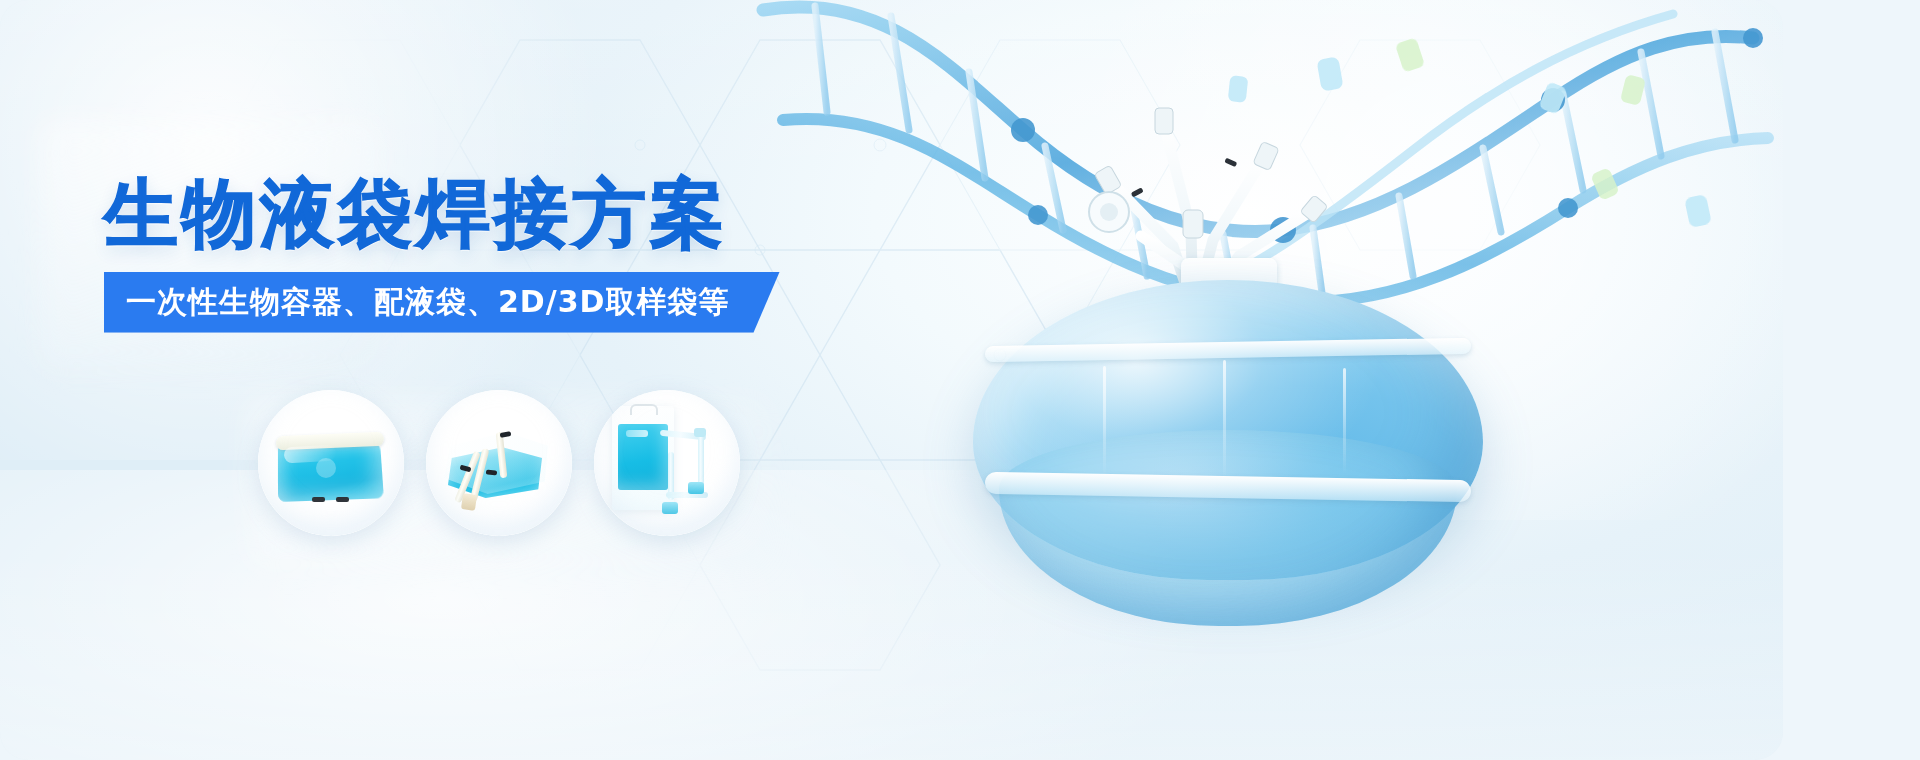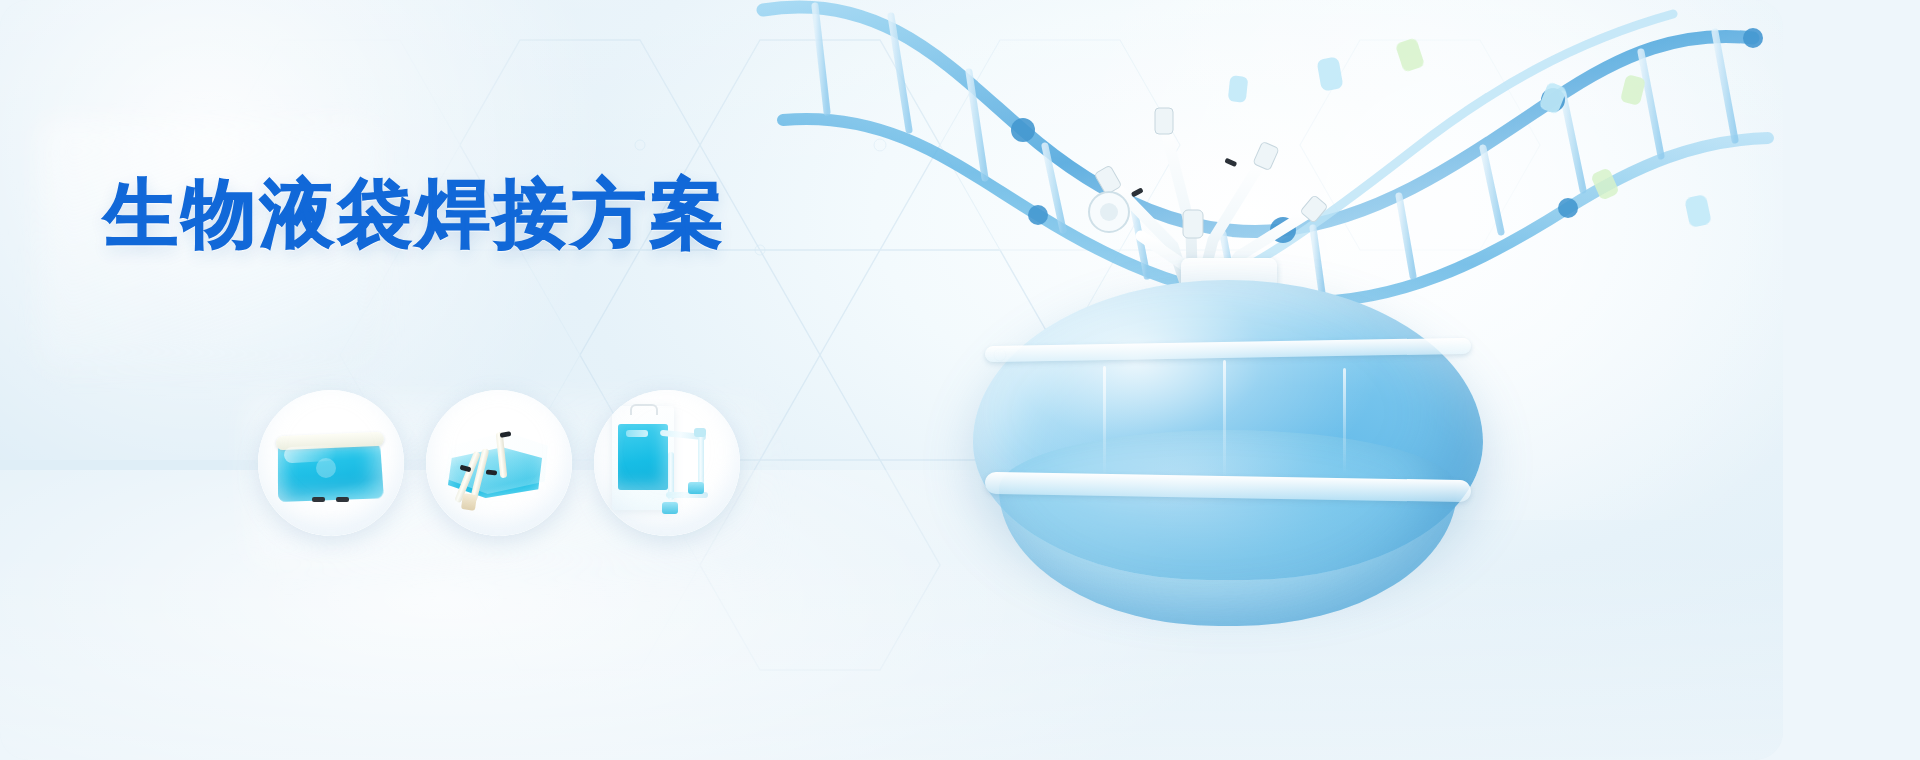--- a/index.html
+++ b/index.html
@@ -315,20 +315,25 @@
         <div class="seam seam-bot"></div>
         <div class="ridge" style="left:130px;top:86px;height:110px;"></div>
         <div class="ridge" style="left:250px;top:80px;height:120px;"></div>
         <div class="ridge" style="left:370px;top:88px;height:106px;"></div>
       </div>
     </div>
   </div>
 
   <div class="copy">
     <div class="headline">生物液袋焊接方案</div>
+    <div class="subwrap">
+      <div class="subbar">
+        <span>一次性生物容器、配液袋、2D/3D取样袋等</span>
+      </div>
+    </div>
   </div>
 
   <div class="circles">
 
     <div class="pcircle">
       <div class="bag1">
         <div class="body"></div>
         <div class="seal"></div>
         <div class="gloss"></div>
         <div class="logo"></div>

